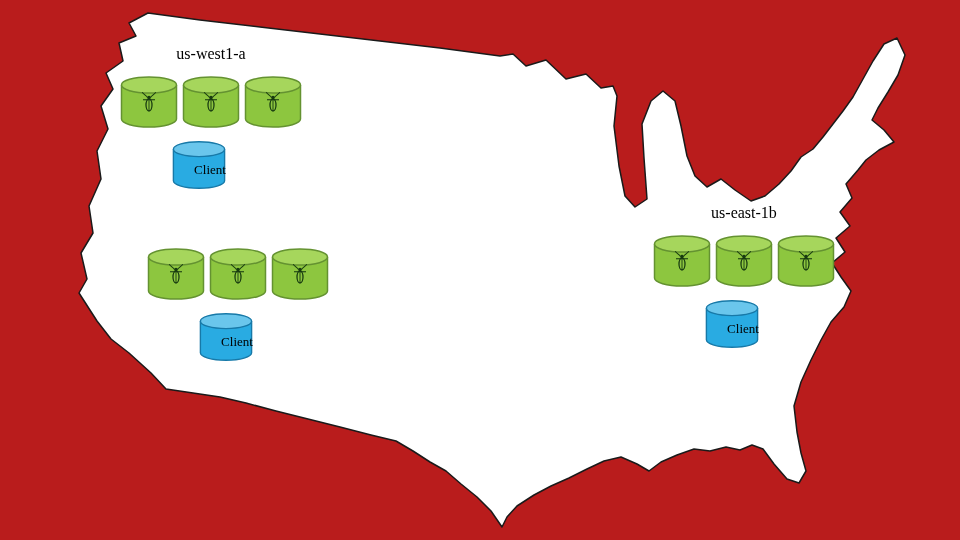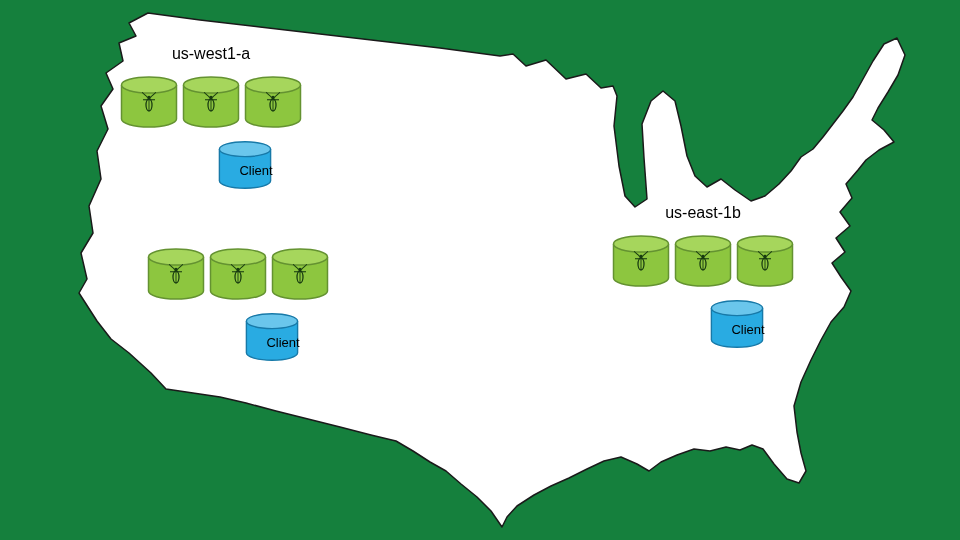--- a/index.html
+++ b/index.html
@@ -1,22 +1,22 @@
 <!DOCTYPE html>
 <html style="--node-body: #8dc63f; --node-top: #a6d65c; --node-outline: #649231; --client-body: #29abe2; --client-top: #6ac6ec; --client-outline: #1779a8; --icon-color: #173a10; --map-stroke: #1a1a1a;"><head>
 <meta charset="utf-8">
 <style>
   html, body { margin: 0; padding: 0; background: #ffffff; }
   #stage {
     position: relative;
     width: 960px;
     height: 540px;
-    background: #15803d;
+    background: #b91c1c;
     overflow: hidden;
-    font-family: Liberation Sans, sans-serif;
+    font-family: Liberation Serif, serif;
   }
   #map-svg {
     position: absolute;
     left: 0; top: 0;
     width: 960px; height: 540px;
   }
   #map-svg path {
     fill: #ffffff;
     stroke: var(--map-stroke, #1a1a1a);
     stroke-width: 1.5;
@@ -43,21 +43,21 @@
   .node {
     --body: var(--node-body, #8dc63f);
     --top: var(--node-top, #a6d65c);
     --outline: var(--node-outline, #649231);
     --icon: var(--icon-color, #173a10);
     width: 58px; height: 52px;
   }
   .client-wrap {
     position: relative;
     margin-top: 12px;
-    margin-left: 98px;
+    margin-left: 52px;
     width: 76px; height: 50px;
   }
   .client {
     --body: var(--client-body, #29abe2);
     --top: var(--client-top, #6ac6ec);
     --outline: var(--client-outline, #1779a8);
     width: 54px; height: 50px;
   }
   .client-label {
     position: absolute;
@@ -153,21 +153,21 @@
         </svg>
     </div>
     <div class="client-wrap">
       <svg class="cyl client" viewBox="0 0 58 52">
           <use href="#cylinder"></use>
         </svg>
       <span class="client-label">Client</span>
     </div>
   </div>
 
-  <div class="region" style="left:612px; top:203px;">
+  <div class="region" style="left:653px; top:203px;">
     <div class="region-label">us-east-1b</div>
     <div class="nodes-row">
       <svg class="cyl node" viewBox="0 0 58 52">
           <use href="#cylinder"></use>
           <use href="#roach" x="20" y="14" width="18" height="24"></use>
         </svg>
       <svg class="cyl node" viewBox="0 0 58 52">
           <use href="#cylinder"></use>
           <use href="#roach" x="20" y="14" width="18" height="24"></use>
         </svg>

